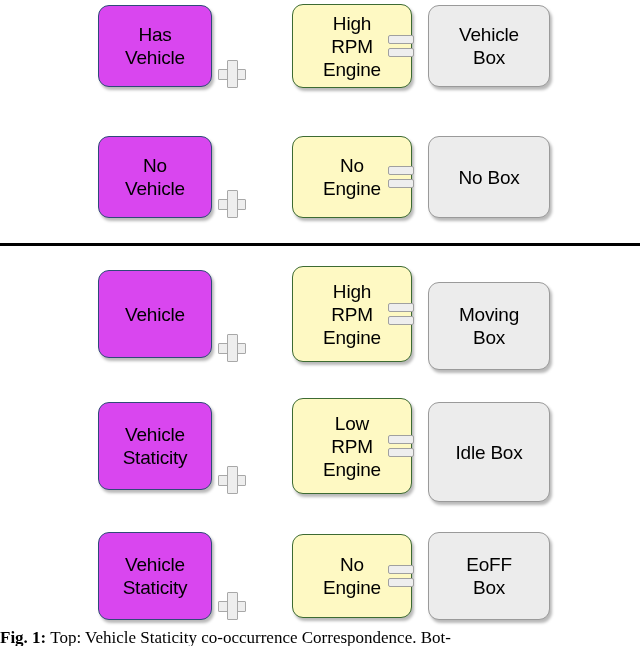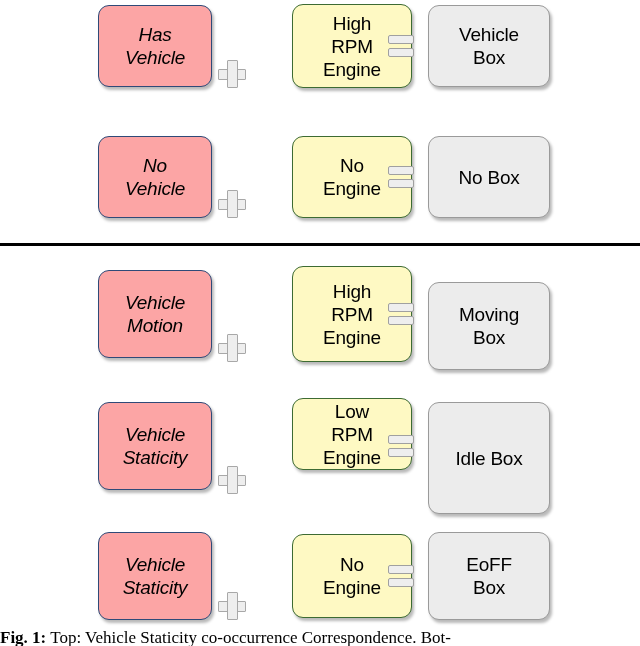--- a/index.html
+++ b/index.html
@@ -47,23 +47,22 @@
     text-align: center;
     color: #000000;
     font-size: 19px;
     line-height: 23px;
     letter-spacing: -0.2px;
     box-shadow: 2px 3px 3px rgba(0,0,0,0.28);
   }
   .node span { display: block; width: 100%; }
 
   .node.blue {
-    background: #fca5a5;
+    background: #d946ef;
     border: 1.5px solid #2f4a78;
-    font-style: italic;
   }
   .node.green {
     background: #fef9c3;
     border: 1.5px solid #3d6b33;
     margin-left: 34px;
   }
   .node.gray {
     background: #ececec;
     border: 1.5px solid #9a9a9a;
   }
@@ -200,21 +199,20 @@
         <div class="node gray col-c slot-c" style="height: 82px; top: 0px;">
           <span>
             <div>No Box</div>
           </span>
         </div>
       </div>
       <div class="row" style="top: 266px; height: 96px;">
         <div class="node blue col-a slot-a" style="height: 88px; top: 4px;">
           <span>
             <div>Vehicle</div>
-            <div>Motion</div>
           </span>
         </div>
         <div class="op-plus slot-op1" style="top: 34px;">
           <div class="bar h"></div>
           <div class="bar v"></div>
           <div class="bar center"></div>
         </div>
         <div class="node green col-b slot-b" style="height: 96px; top: 0px;">
           <span>
             <div>High</div>
@@ -238,32 +236,32 @@
           <span>
             <div>Vehicle</div>
             <div>Staticity</div>
           </span>
         </div>
         <div class="op-plus slot-op1" style="top: 34px;">
           <div class="bar h"></div>
           <div class="bar v"></div>
           <div class="bar center"></div>
         </div>
-        <div class="node green col-b slot-b" style="height: 72px; top: 0px;">
+        <div class="node green col-b slot-b" style="height: 96px; top: 0px;">
           <span>
             <div>Low</div>
             <div>RPM</div>
             <div>Engine</div>
           </span>
         </div>
         <div class="op-eq slot-op2" style="top: 37px;">
           <div class="eqbar"></div>
           <div class="eqbar"></div>
         </div>
-        <div class="node gray col-c slot-c" style="height: 112px; top: 4px;">
+        <div class="node gray col-c slot-c" style="height: 100px; top: 4px;">
           <span>
             <div>Idle Box</div>
           </span>
         </div>
       </div>
       <div class="row" style="top: 532px; height: 88px;">
         <div class="node blue col-a slot-a" style="height: 88px; top: 0px;">
           <span>
             <div>Vehicle</div>
             <div>Staticity</div>

